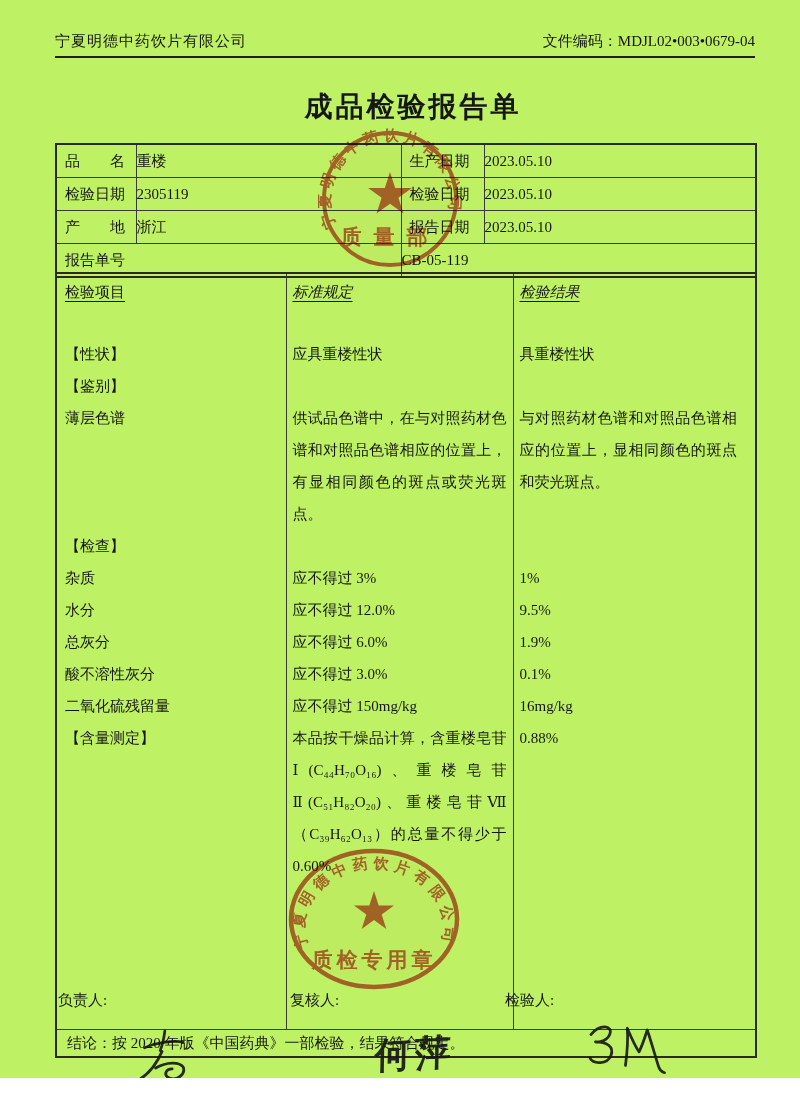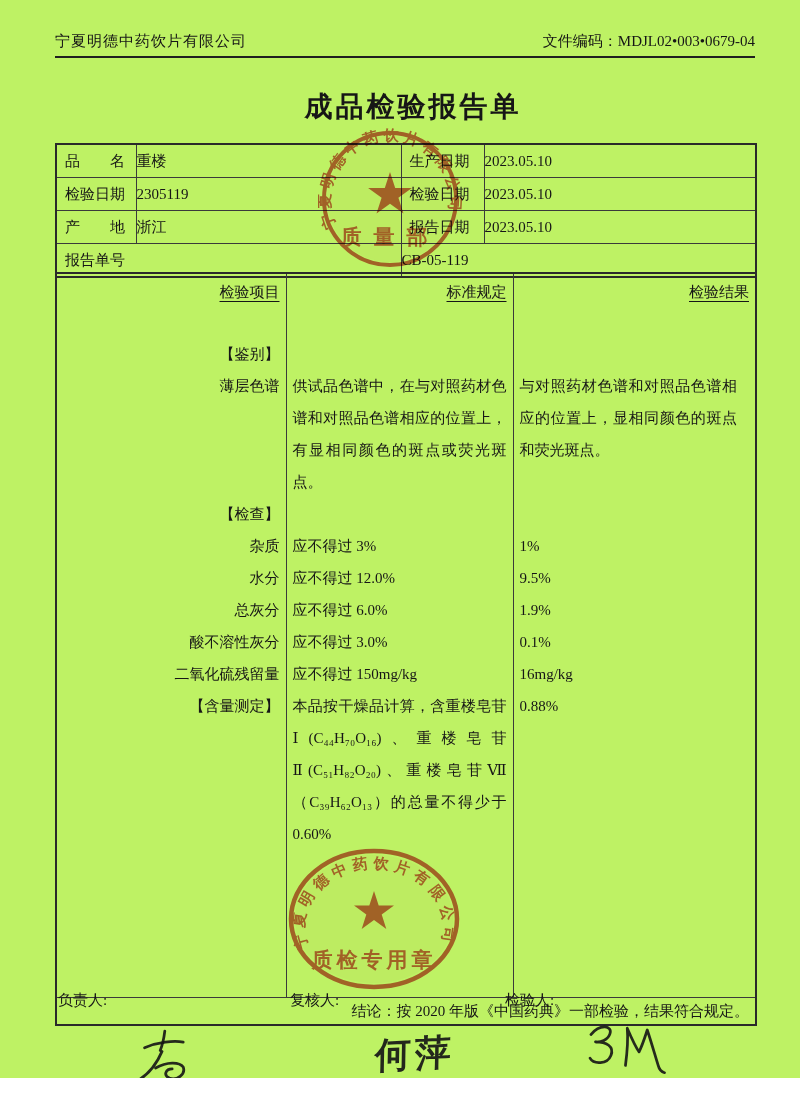--- a/index.html
+++ b/index.html
@@ -16,24 +16,24 @@
   .title{position:absolute;left:13px;top:88px;width:800px;margin:0;text-align:center;
          font-size:28px;font-weight:bold;letter-spacing:3px;}
   
   table{border-collapse:collapse;table-layout:fixed;}
   .info{position:absolute;left:55px;top:143px;width:700px;border:2px solid #2a2a2a;}
   .info td{border:1.5px solid #3a3a3a;height:32px;font-size:15px;padding:0 6px;vertical-align:middle;}
   .info td.lbl{padding-left:8px;}
   .info td.val{padding-left:0;}
   .main{position:absolute;left:55px;top:272px;width:700px;border:2px solid #2a2a2a;}
   .main td{border-left:1.5px solid #3a3a3a;font-size:15px;vertical-align:top;
-           line-height:32px;padding:0 6px;overflow:hidden;text-align:right;}
+           line-height:32px;padding:0 6px;overflow:hidden;}
   .main td:first-child{border-left:none;}
   .main tr.mh td{height:36px;line-height:34px;vertical-align:middle;}
-  .main tr.mh td.c{text-align:right;}
+  .main tr.mh td.c{text-align:left;font-style:italic;}
   .main tr.mh td:first-child{padding-left:8px;}
   .u{text-decoration:underline;text-underline-offset:4px;}
   .main tr.sp td{height:28px;}
   .main td.item{padding-left:8px;}
   .main td.spec{text-align:justify;}
   .main td.res{padding-right:18px;text-align:justify;}
   .main tr.stamp-row td{height:147px;}
   .main td.concl{border-top:1.5px solid #3a3a3a;height:26px;line-height:25px;
                  padding-left:10px;vertical-align:middle;font-size:15px;}
   .h32{height:32px;} .h96{height:96px;} .h128{height:128px;padding-left:40px;}
@@ -107,20 +107,25 @@
       <td class="c"><span class="u">标准规定</span></td>
       <td class="c"><span class="u">检验结果</span></td>
     </tr>
     <tr class="sp">
           <td></td>
           <td></td>
           <td></td>
         </tr>
 
     <tr class="h32">
+      <td class="item">【性状】</td>
+      <td class="spec">应具重楼性状</td>
+      <td class="res">具重楼性状</td>
+    </tr>
+    <tr class="h32">
       <td class="item">【鉴别】</td>
       <td class="spec"></td>
       <td class="res"></td>
     </tr>
     <tr class="h96">
       <td class="item">薄层色谱</td>
       <td class="spec">供试品色谱中，在与对照药材色谱和对照品色谱相应的位置上，有显相同颜色的斑点或荧光斑点。</td>
       <td class="res">与对照药材色谱和对照品色谱相应的位置上，显相同颜色的斑点和荧光斑点。</td>
     </tr>
     <tr class="h32">

